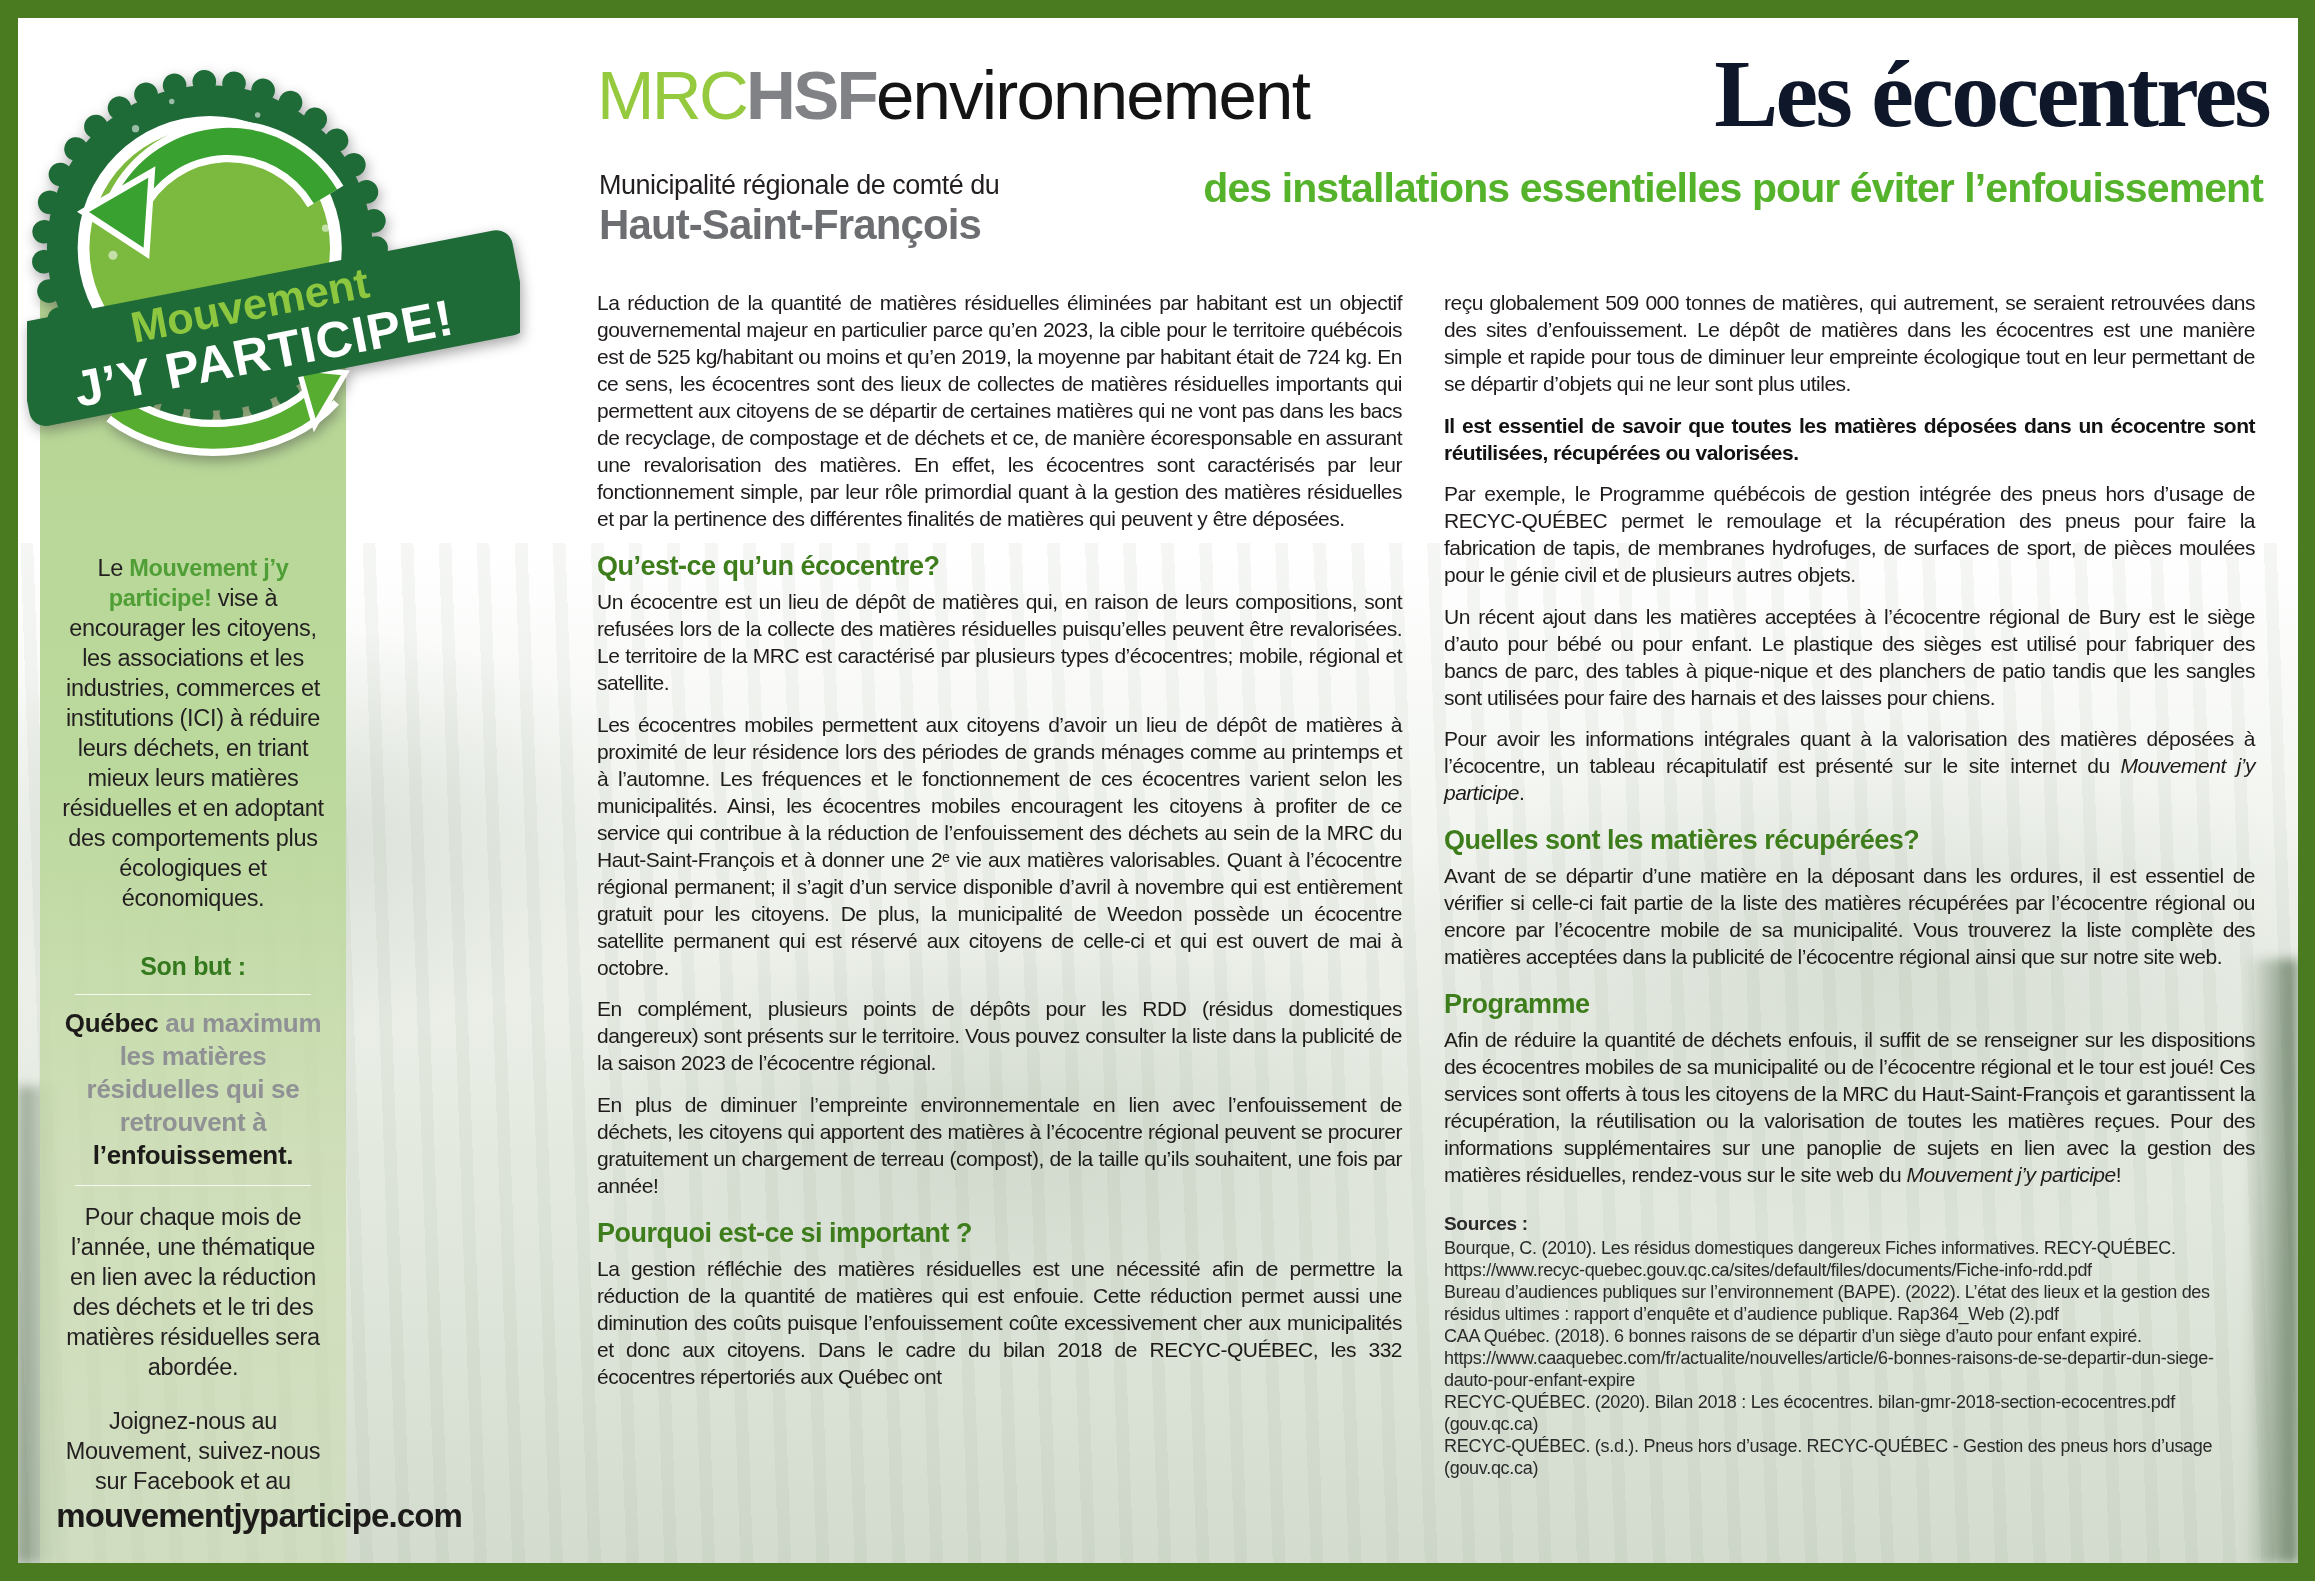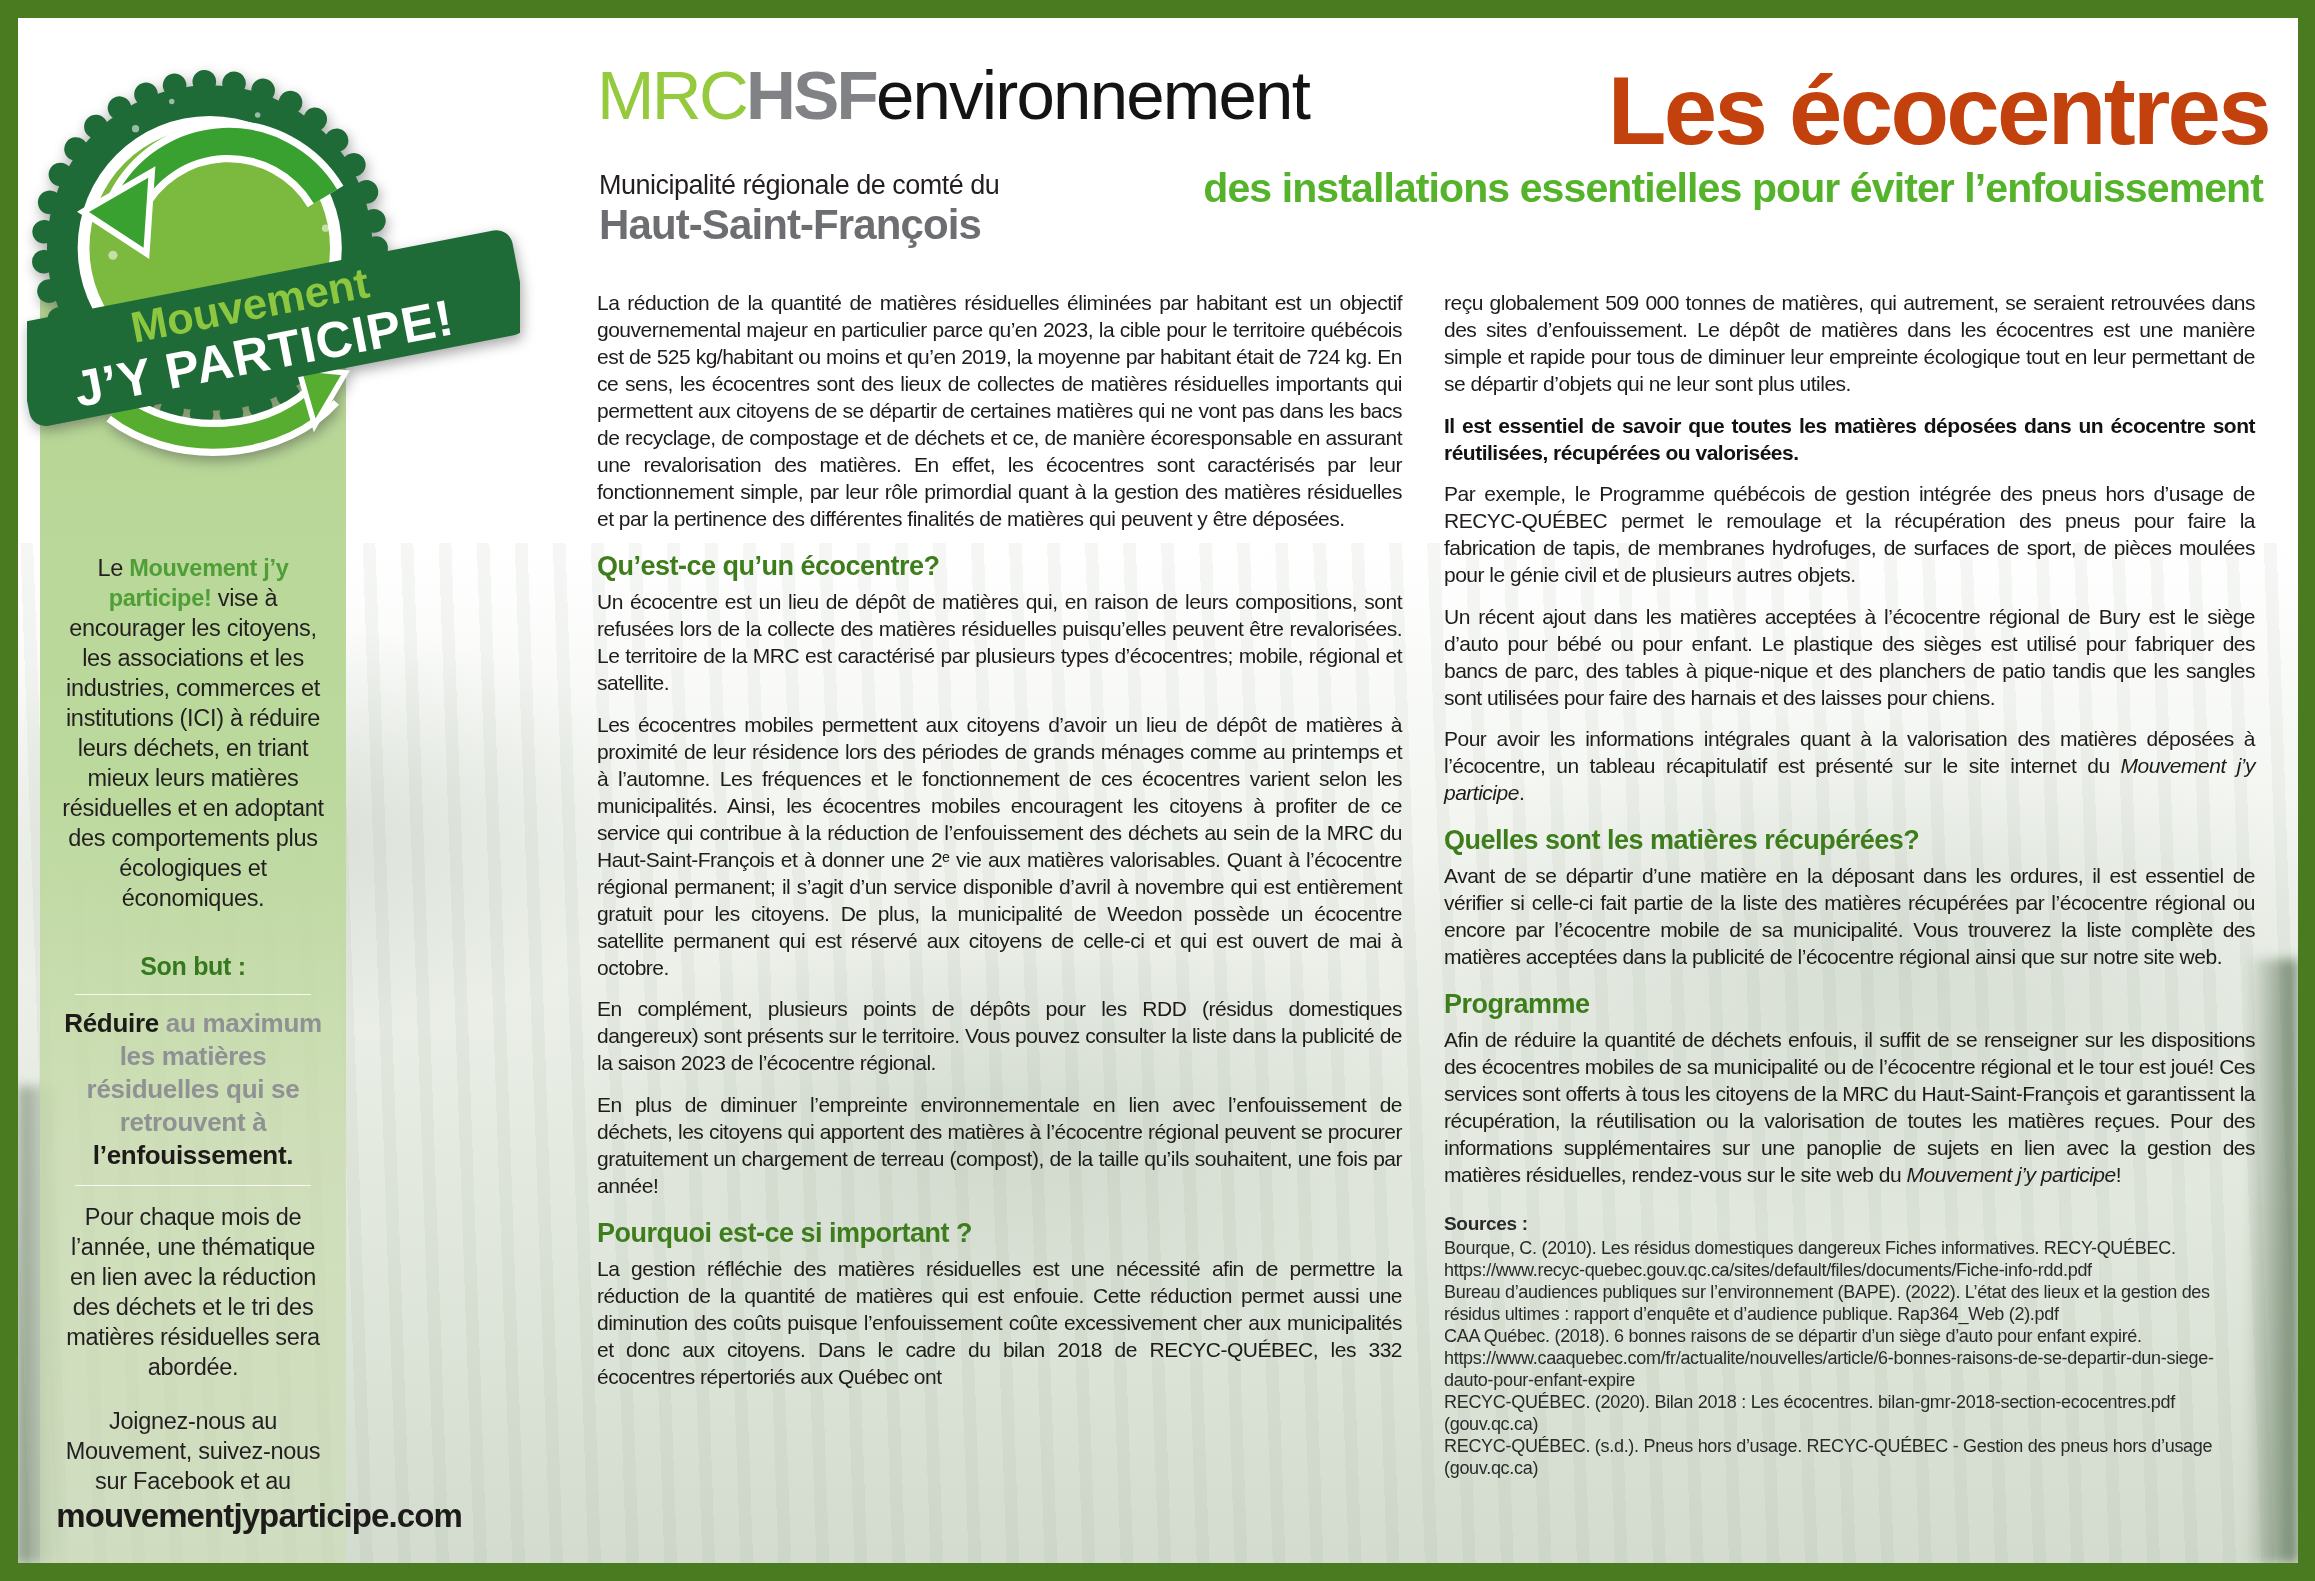--- a/index.html
+++ b/index.html
@@ -45,21 +45,21 @@
   
   .badge{position:absolute;left:27px;top:20px;z-index:3;filter:drop-shadow(2.7px 5.4px 6.3px rgba(60,60,60,.45));}
 
   
   .logo{position:absolute;left:597px;top:56px;z-index:2;white-space:nowrap;}
   .logo .mrc{font-size:69px;color:#95c93e;letter-spacing:-2.7px;}
   .logo .hsf{font-size:69px;color:#808285;font-weight:bold;letter-spacing:-2.7px;text-align:right;}
   .logo .env{font-size:69px;color:#141414;font-weight:300;letter-spacing:-1.8px;}
   .org1{position:absolute;left:599px;top:170px;font-size:27px;color:#231f20;z-index:2;letter-spacing:-0.5px;}
   .org2{position:absolute;left:599px;top:201px;font-size:42px;font-weight:bold;color:#6d6e71;z-index:2;letter-spacing:-0.9px;}
-  .title{position:absolute;right:47px;top:56px;font-size:96px;font-weight:800;color:#c2410c;letter-spacing:-2.7px;z-index:2;}
+  .title{position:absolute;right:47px;top:38px;font-size:96px;font-weight:800;color:#0f172a;letter-spacing:-2.7px;z-index:2;font-family:Liberation Serif, serif;}
   .subtitle{position:absolute;right:53px;top:165px;font-size:41px;font-weight:bold;color:#55b22b;letter-spacing:-0.9px;z-index:2;}
 
   
   .col{position:absolute;top:289px;width:805px;z-index:2;text-align:justify;
        font-size:21px;line-height:27px;letter-spacing:-0.5px;color:#1e1b1a;}
   .col1{left:597px;}
   .col2{left:1444px;width:811px;}
   .col p{margin:0 0 14.5px 0;}
   .col p.bold{font-weight:bold;color:#121212;}
   .col h2{margin:20px 0 7.2px 0;font-size:27px;line-height:29px;color:#3e7d1b;letter-spacing:-0.5px;text-align:left;}
@@ -77,21 +77,21 @@
 
   <div class="photo-bg"></div>
   <div class="photo-dark-right"></div>
   <div class="photo-dark-left"></div>
 
   <aside class="sidebar">
     <p style="margin:0;"><span>Le </span><span class="green-strong">Mouvement j’y participe!</span><span> vise à encourager les citoyens, les associations et les industries, commerces et institutions (ICI) à réduire leurs déchets, en triant mieux leurs matières résiduelles et en adoptant des comportements plus écologiques et économiques.</span></p>
 
     <div class="sb-head">Son but :</div>
     <hr class="sb-hr">
-    <div class="sb-goal"><span>Réduire</span><span class="gray"> au maximum les matières résiduelles qui se retrouvent à </span><span>l’enfouissement.</span></div>
+    <div class="sb-goal"><span>Québec</span><span class="gray"> au maximum les matières résiduelles qui se retrouvent à </span><span>l’enfouissement.</span></div>
     <hr class="sb-hr">
 
     <p class="sb-monthly" style="margin-bottom:0;">Pour chaque mois de l’année, une thématique en lien avec la réduction des déchets et le tri des matières résiduelles sera abordée.</p>
     <p class="sb-join" style="margin-bottom:0;">Joignez-nous au Mouvement, suivez-nous sur Facebook et au</p>
     <div class="sb-site">mouvementjyparticipe.com</div>
 
     <div class="sb-region"><span>Dans le </span><span class="hsf">Haut-Saint-François</span></div>
 
   </aside>
 

